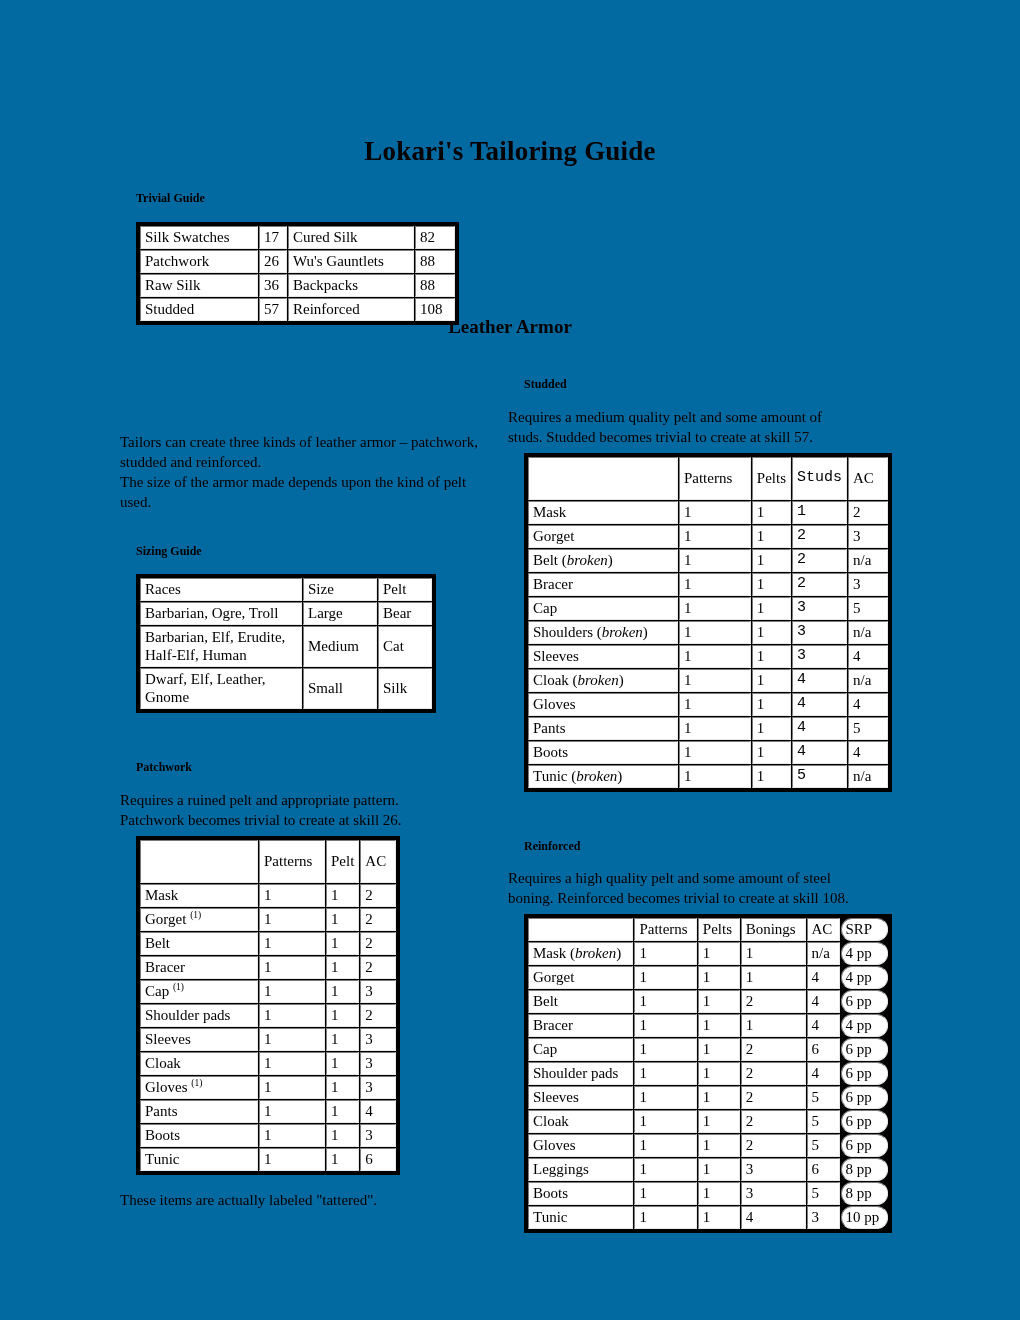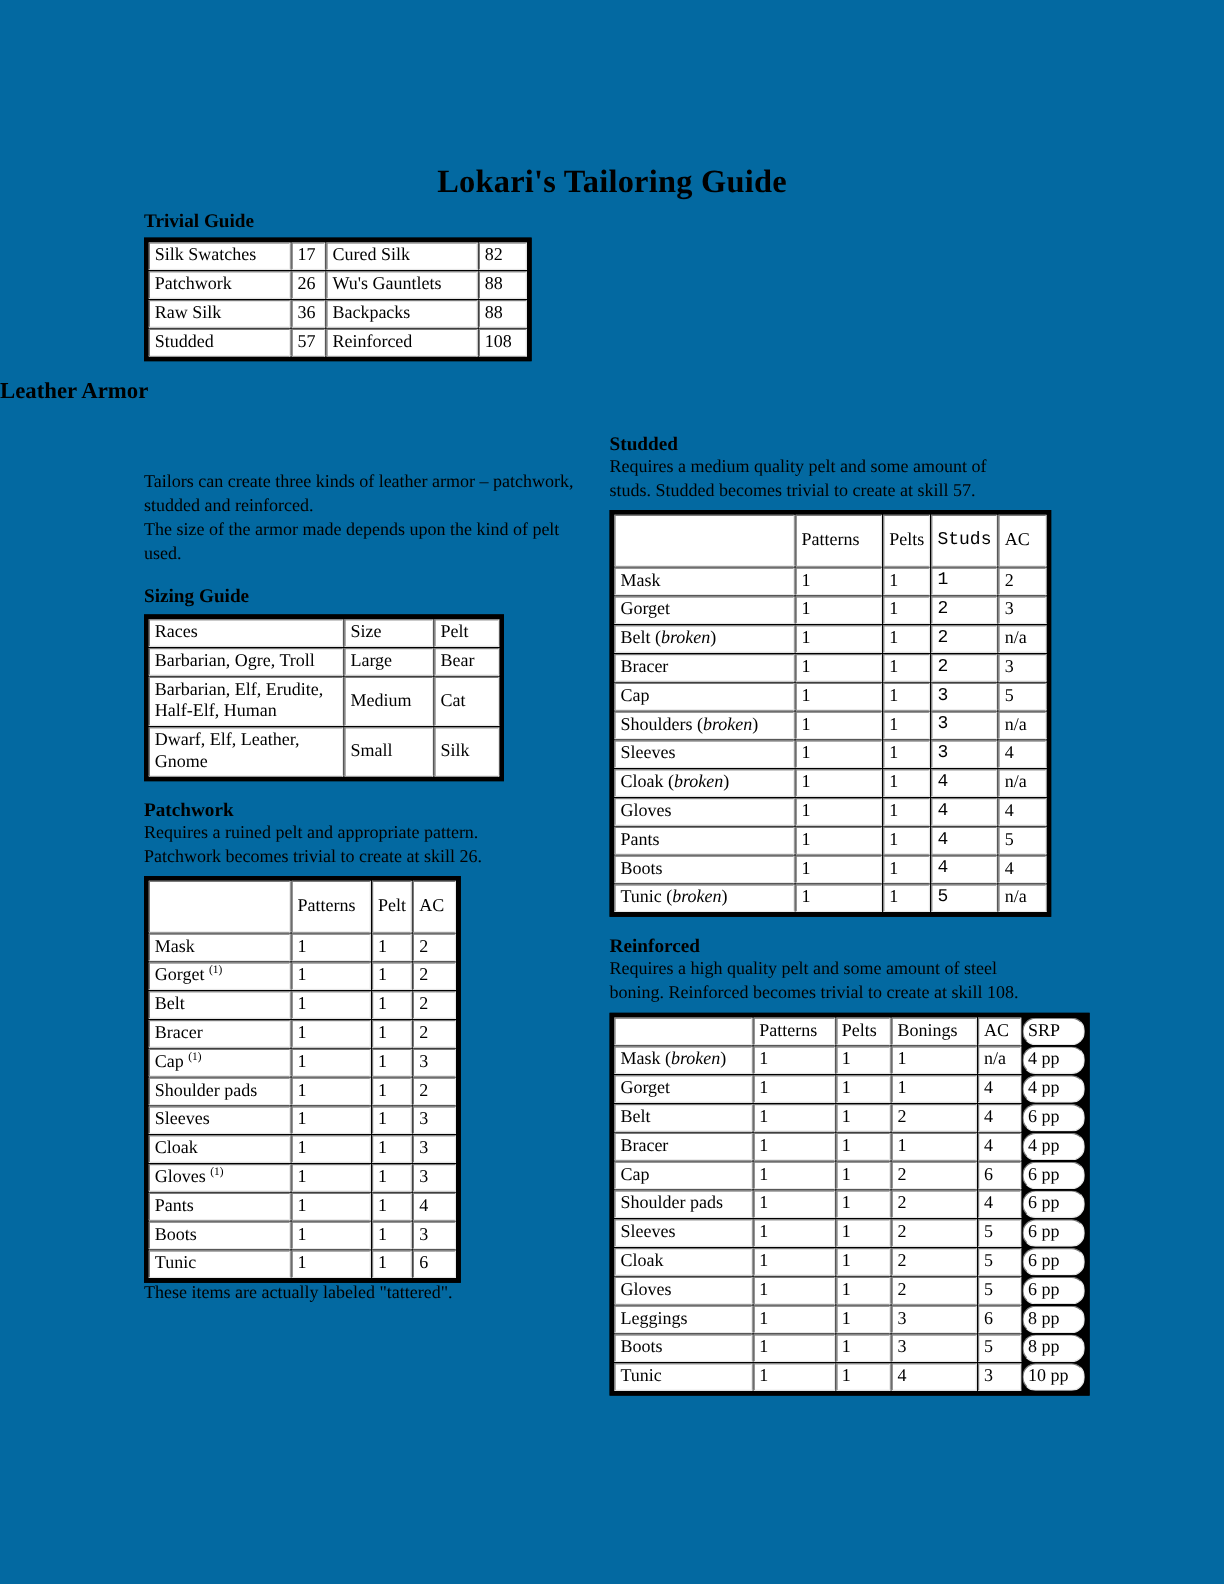--- a/index.html
+++ b/index.html
@@ -28,30 +28,31 @@
     top: 118px;
     width: 1020px;
     text-align: center;
     font-size: 27px;
     font-weight: bold;
     letter-spacing: 0.2px;
   }
 
   
   h2.sect {
-    margin: 0;
-    font-size: 16px;
+    margin: 16px;
+    font-size: 12px;
     font-weight: bold;
     line-height: 1.15;
   }
   .center-head {
     position: absolute;
     left: 0;
     top: 316px;
     width: 1020px;
+    text-align: center;
     font-size: 19px;
     font-weight: bold;
   }
 
   
   #col-left {
     position: absolute;
     left: 120px;
     top: 176px;
     width: 370px;
@@ -71,21 +72,21 @@
   .gap-md { height: 16px; }
   .gap-lg { height: 26px; }
 
   
   table.grid {
     border-collapse: separate;
     border-spacing: 1px;
     background: #000000;
     border: 3px solid #000000;
     font-size: 15px;
-    margin: 0;
+    margin: 16px;
   }
   table.grid td, table.grid th {
     background: #ffffff;
     border: 1px solid #000000;
     border-top-color: #7a7a7a;
     border-left-color: #7a7a7a;
     border-right-color: #e8e8e8;
     border-bottom-color: #e8e8e8;
     padding: 1px 4px 2px 4px;
     font-weight: normal;

